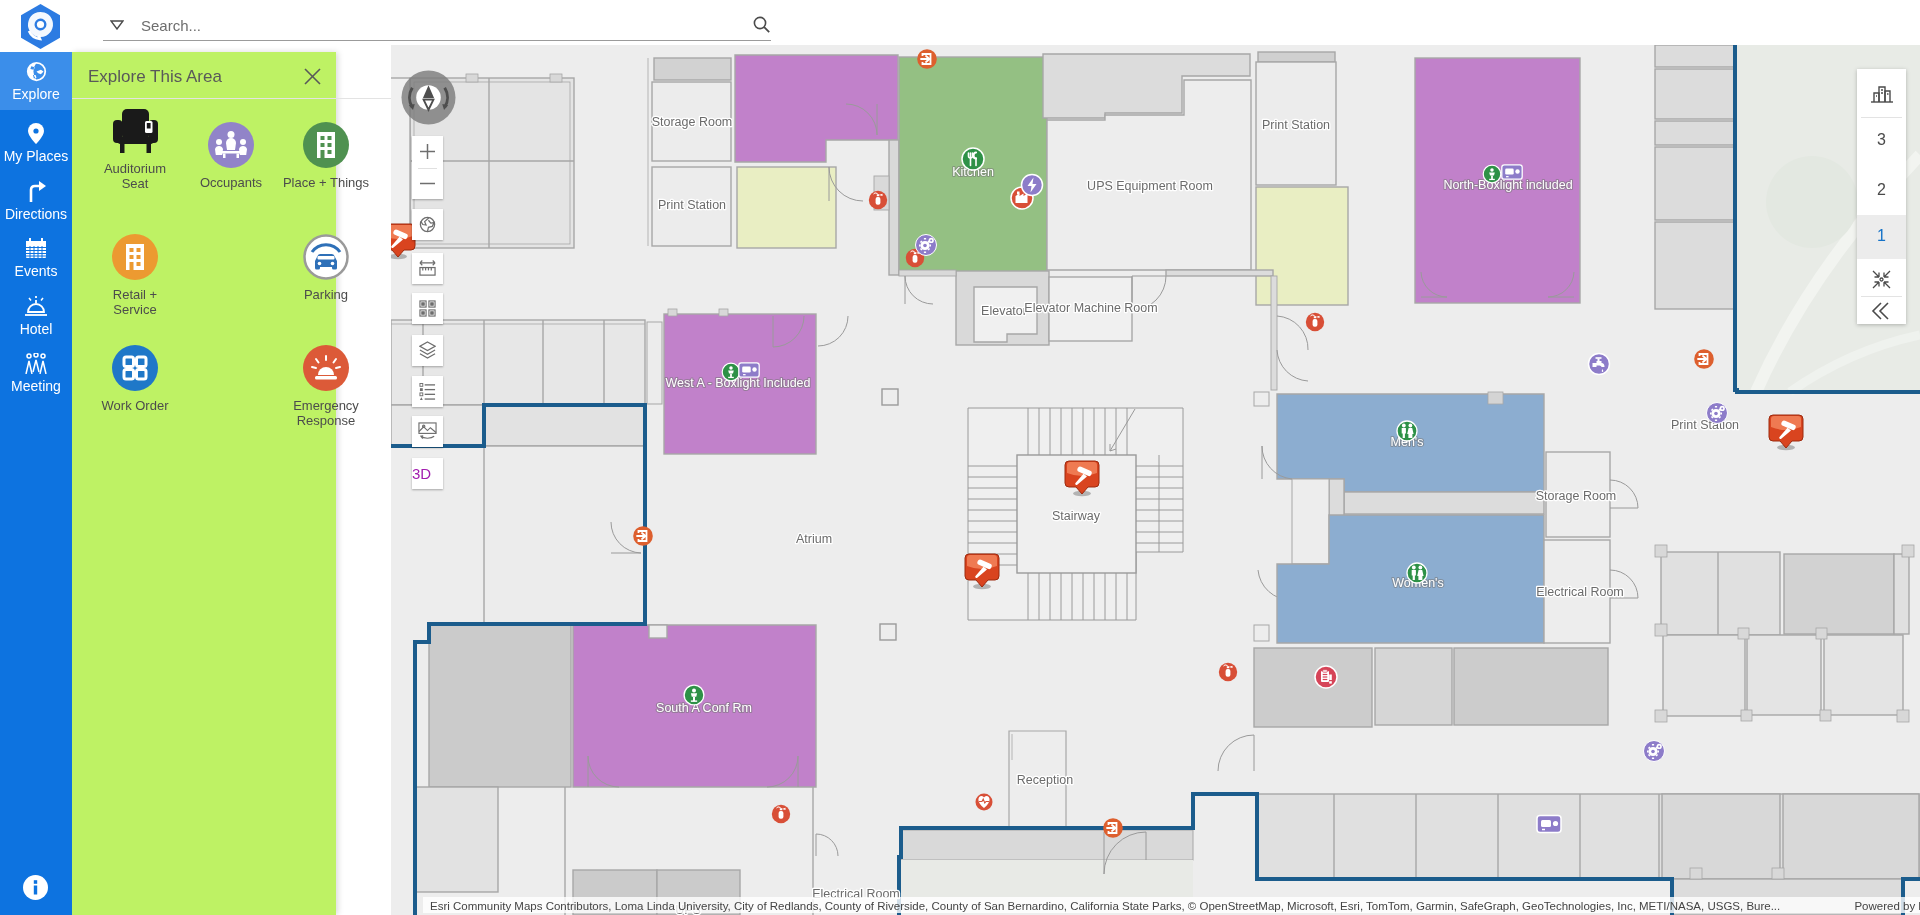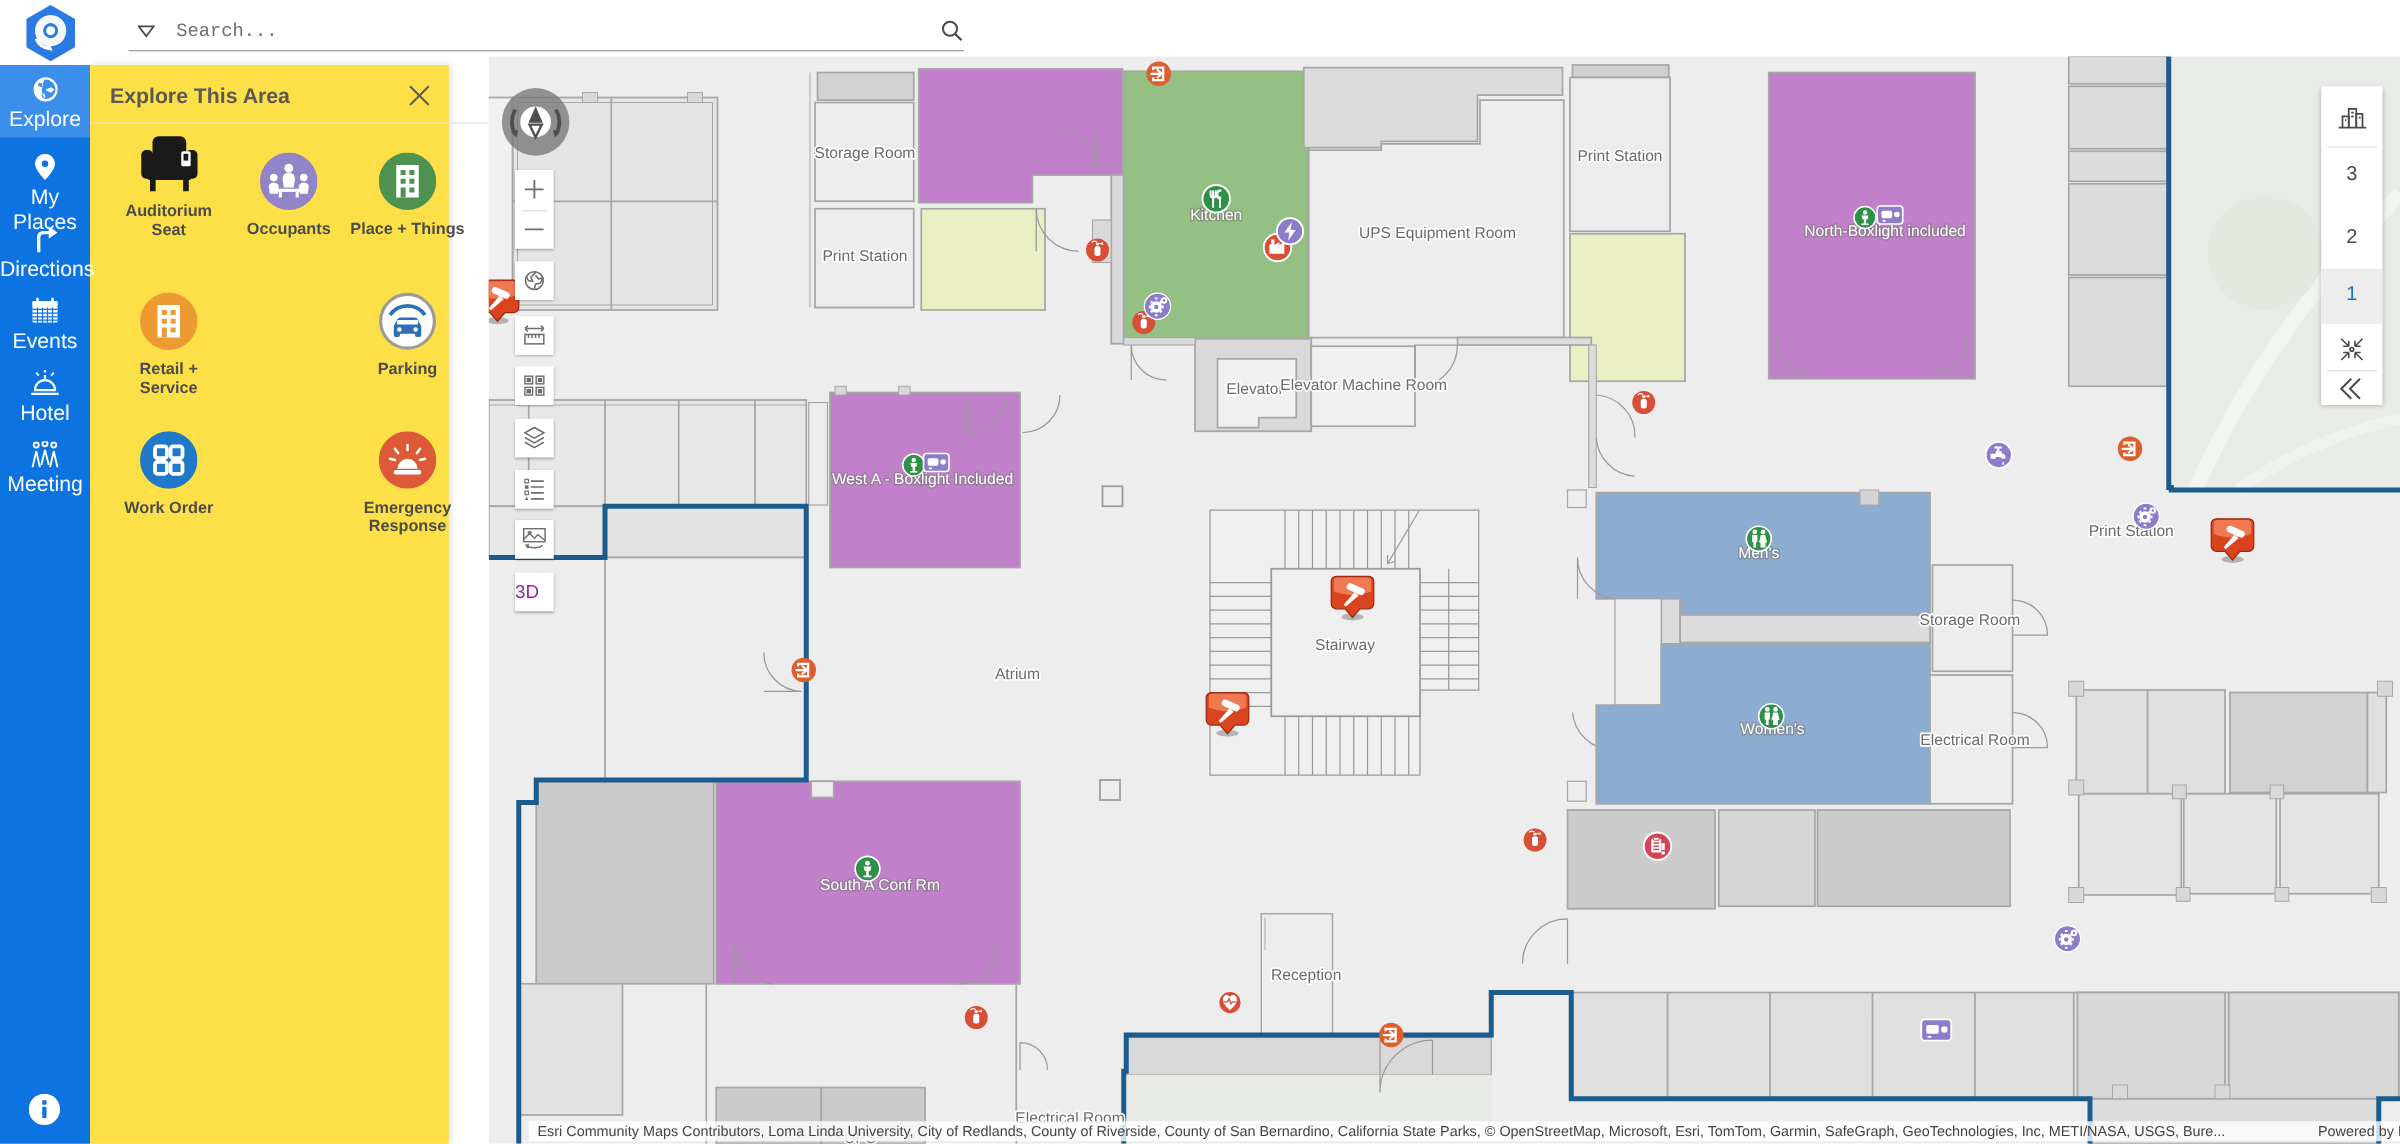--- a/index.html
+++ b/index.html
@@ -1,23 +1,23 @@
 <!DOCTYPE html>
 <html><head>
 <meta charset="utf-8">
 <style>
 * { margin:0; padding:0; box-sizing:border-box; }
 html,body { width:1920px; height:915px; overflow:hidden; font-family:"Liberation Sans",sans-serif; background:#ffffff; }
 .abs { position:absolute; }
 #topbar { position:absolute; left:0; top:0; width:1920px; height:45px; background:#ffffff; z-index:30; }
 #sidebar { position:absolute; left:0; top:52px; width:72px; height:863px; background:#0d73e0; z-index:40; }
-.sitem { position:absolute; left:0; width:72px; text-align:center; color:#ffffff; font-size:17px; }
+.sitem { position:absolute; left:0; width:72px; text-align:center; color:#ffffff; font-size:14px; }
 .sitem svg { display:block; margin:0 auto 4px auto; }
 #selitem { position:absolute; left:0; top:0px; width:72px; height:58px; background:#3b8eea; }
-#panel { position:absolute; left:72px; top:52px; width:287px; height:863px; background:#fde047; z-index:35; box-shadow:2px 0 6px rgba(0,0,0,0.15);font-weight:bold; }
+#panel { position:absolute; left:72px; top:52px; width:264px; height:863px; background:#bef264; z-index:35; box-shadow:2px 0 6px rgba(0,0,0,0.15); }
 #phead { position:absolute; left:16px; top:15px; font-size:17px; color:#595959; }
 #pdiv { position:absolute; left:0; top:46px; width:319px; height:1px; background:#e3e3e3; }
 .gitem { position:absolute; width:96px; text-align:center; color:#4c4c4c; font-size:13px; line-height:15px; }
 .gitem svg { display:block; margin:0 auto 7px auto; }
 #map { position:absolute; left:391px; top:45px; width:1529px; height:870px; z-index:1; }
 #attr { position:absolute; left:391px; top:897px; width:1529px; height:16px; background:rgba(255,255,255,0.8); z-index:20; font-size:11.5px; color:#444;margin-left:32px; }
 #attr .t1 { position:absolute; left:7px; top:3px; white-space:nowrap; }
 #attr .t2 { position:absolute; right:10px; top:3px; }
 #controls { position:absolute; left:412px; top:70px; z-index:25; }
 .mbtn { position:absolute; left:0; width:31px; height:31px; background:#ffffff; box-shadow:0 1px 2px rgba(0,0,0,0.3); color:#6e6e6e; text-align:center; }
@@ -34,21 +34,21 @@
     <path d="M19.5 8 a12.5 12.5 0 1 0 0 25 a12.5 12.5 0 0 0 0-25 Z M19.5 14.5 a6 6 0 1 1 0 12 a6 6 0 0 1 0-12 Z" fill="#ffffff" fill-opacity="0.95" fill-rule="evenodd" transform="rotate(18 19.5 20.5)"></path>
     <path d="M8 27 q3 7 11 8 l-1.5-3.5" fill="none" stroke="#ffffff" stroke-width="2.6"></path>
     <path d="M31 14 q-3-7-11-8 l1.5 3.5" fill="none" stroke="#2c7be2" stroke-width="0"></path>
     <circle cx="19.5" cy="20.5" r="3.6" fill="#ffffff"></circle>
   </svg>
 
   <svg class="abs" style="left:110px;top:20px" width="14" height="10" viewBox="0 0 14 10">
       <path d="M1 1 L13 1 L7 9 Z" fill="none" stroke="#4a4a4a" stroke-width="1.4"></path>
     </svg>
 
-  <div class="abs" style="left:141px;top:17px;font-size:15px;color:#6e6e6e;font-family:Liberation Mono, monospace;">Search...</div>
+  <div class="abs" style="left:141px;top:17px;font-size:15px;color:#6e6e6e;">Search...</div>
 
   <div class="abs" style="left:103px;top:40px;width:668px;height:1px;background:#9b9b9b;"></div>
 
   <svg class="abs" style="left:752px;top:15px" width="19" height="19" viewBox="0 0 19 19">
       <circle cx="8" cy="8" r="5.6" fill="none" stroke="#4a4a4a" stroke-width="1.6"></circle>
       <line x1="12.2" y1="12.2" x2="17.2" y2="17.2" stroke="#4a4a4a" stroke-width="1.8"></line>
     </svg>
 </div>
 
 <div id="sidebar">

